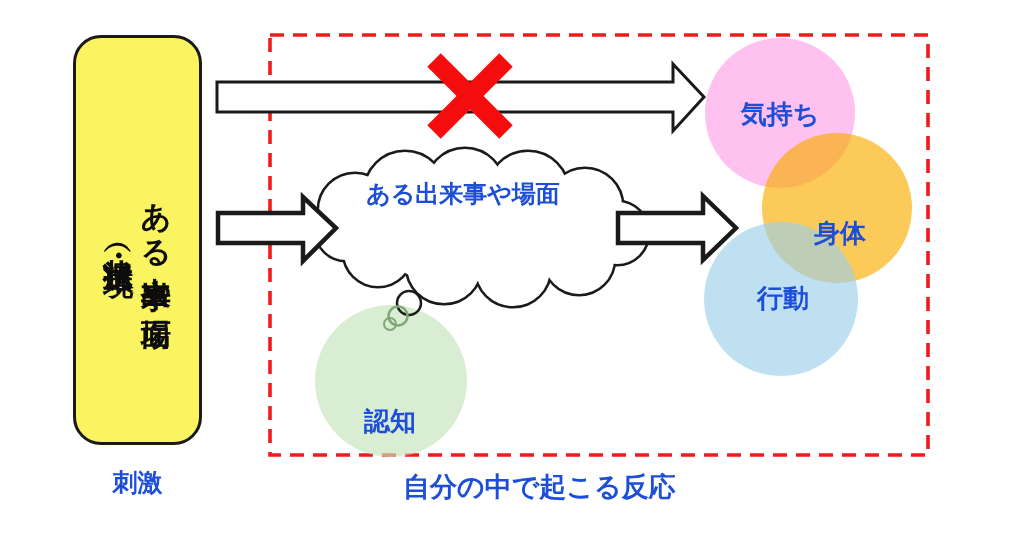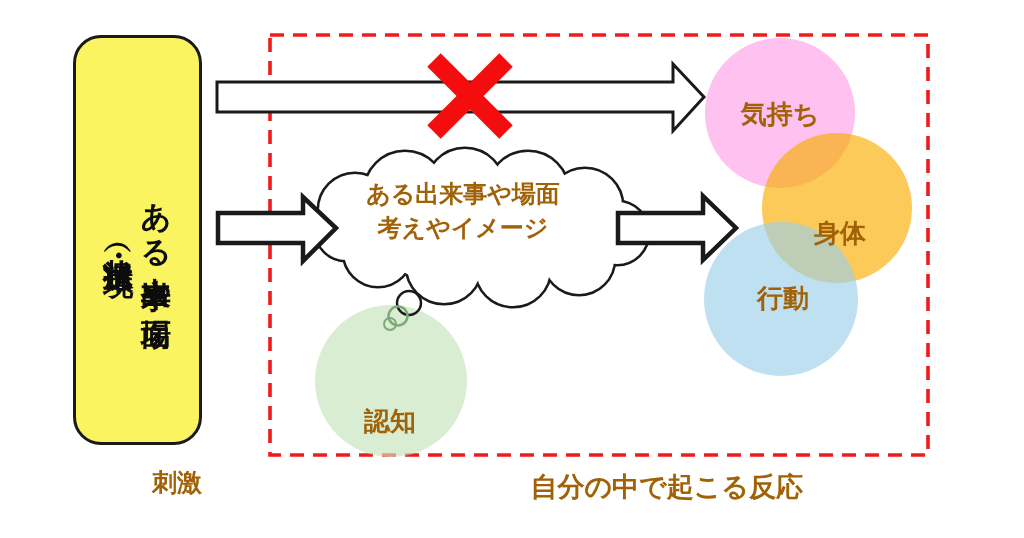--- a/index.html
+++ b/index.html
@@ -15,21 +15,21 @@
     background: #ffffff;
     overflow: hidden;
   }
   .canvas svg.layer {
     position: absolute;
     left: 0;
     top: 0;
   }
   .txt {
     position: absolute;
-    color: #a16207;
+    color: #1d4ed8;
     font-weight: 700;
     white-space: nowrap;
   }
   
   .stimulus-box {
     position: absolute;
     left: 73px;
     top: 35px;
     width: 129px;
     height: 410px;
@@ -49,40 +49,40 @@
     line-height: 1.25;
     letter-spacing: 2px;
     color: #0d0d0d;
     text-align: center;
   }
   .stimulus-text .v-col { text-align: center; }
   .caption-stimulus {
     left: 73px;
     top: 466px;
     width: 129px;
-    text-align: right;
+    text-align: center;
     font-size: 25px;
   }
   .cloud-text {
     left: 338px;
     top: 177px;
     width: 250px;
     text-align: center;
     font-size: 24px;
     line-height: 34px;
   }
   .circle-label {
     transform: translate(-50%, -50%);
     font-size: 26px;
   }
   .caption-reaction {
     left: 403px;
     top: 469px;
     width: 400px;
-    text-align: right;
+    text-align: left;
     font-size: 27px;
   }
 </style>
 </head>
 <body>
 
 <div class="canvas">
 
   <svg class="layer" width="1024" height="538" viewBox="0 0 1024 538">
 
@@ -147,21 +147,20 @@
     <div class="stimulus-text">
       <div class="v-col">ある出来事や場面</div>
       <div class="v-col">（状況・環境）</div>
     </div>
   </div>
 
   <div class="txt caption-stimulus">刺激</div>
 
   <div class="txt cloud-text">
     <div>ある出来事や場面</div>
-    <div>考えやイメージ</div>
   </div>
 
   <div class="txt circle-label" style="left:780px; top:114px;">気持ち</div>
   <div class="txt circle-label" style="left:840px; top:207px;margin-top:26px;">身体</div>
   <div class="txt circle-label" style="left:783px; top:298px;text-align:center;">行動</div>
   <div class="txt circle-label" style="left:390px; top:380px;margin-top:41px;">認知</div>
 
   <div class="txt caption-reaction">自分の中で起こる反応</div>
 
 </div>

